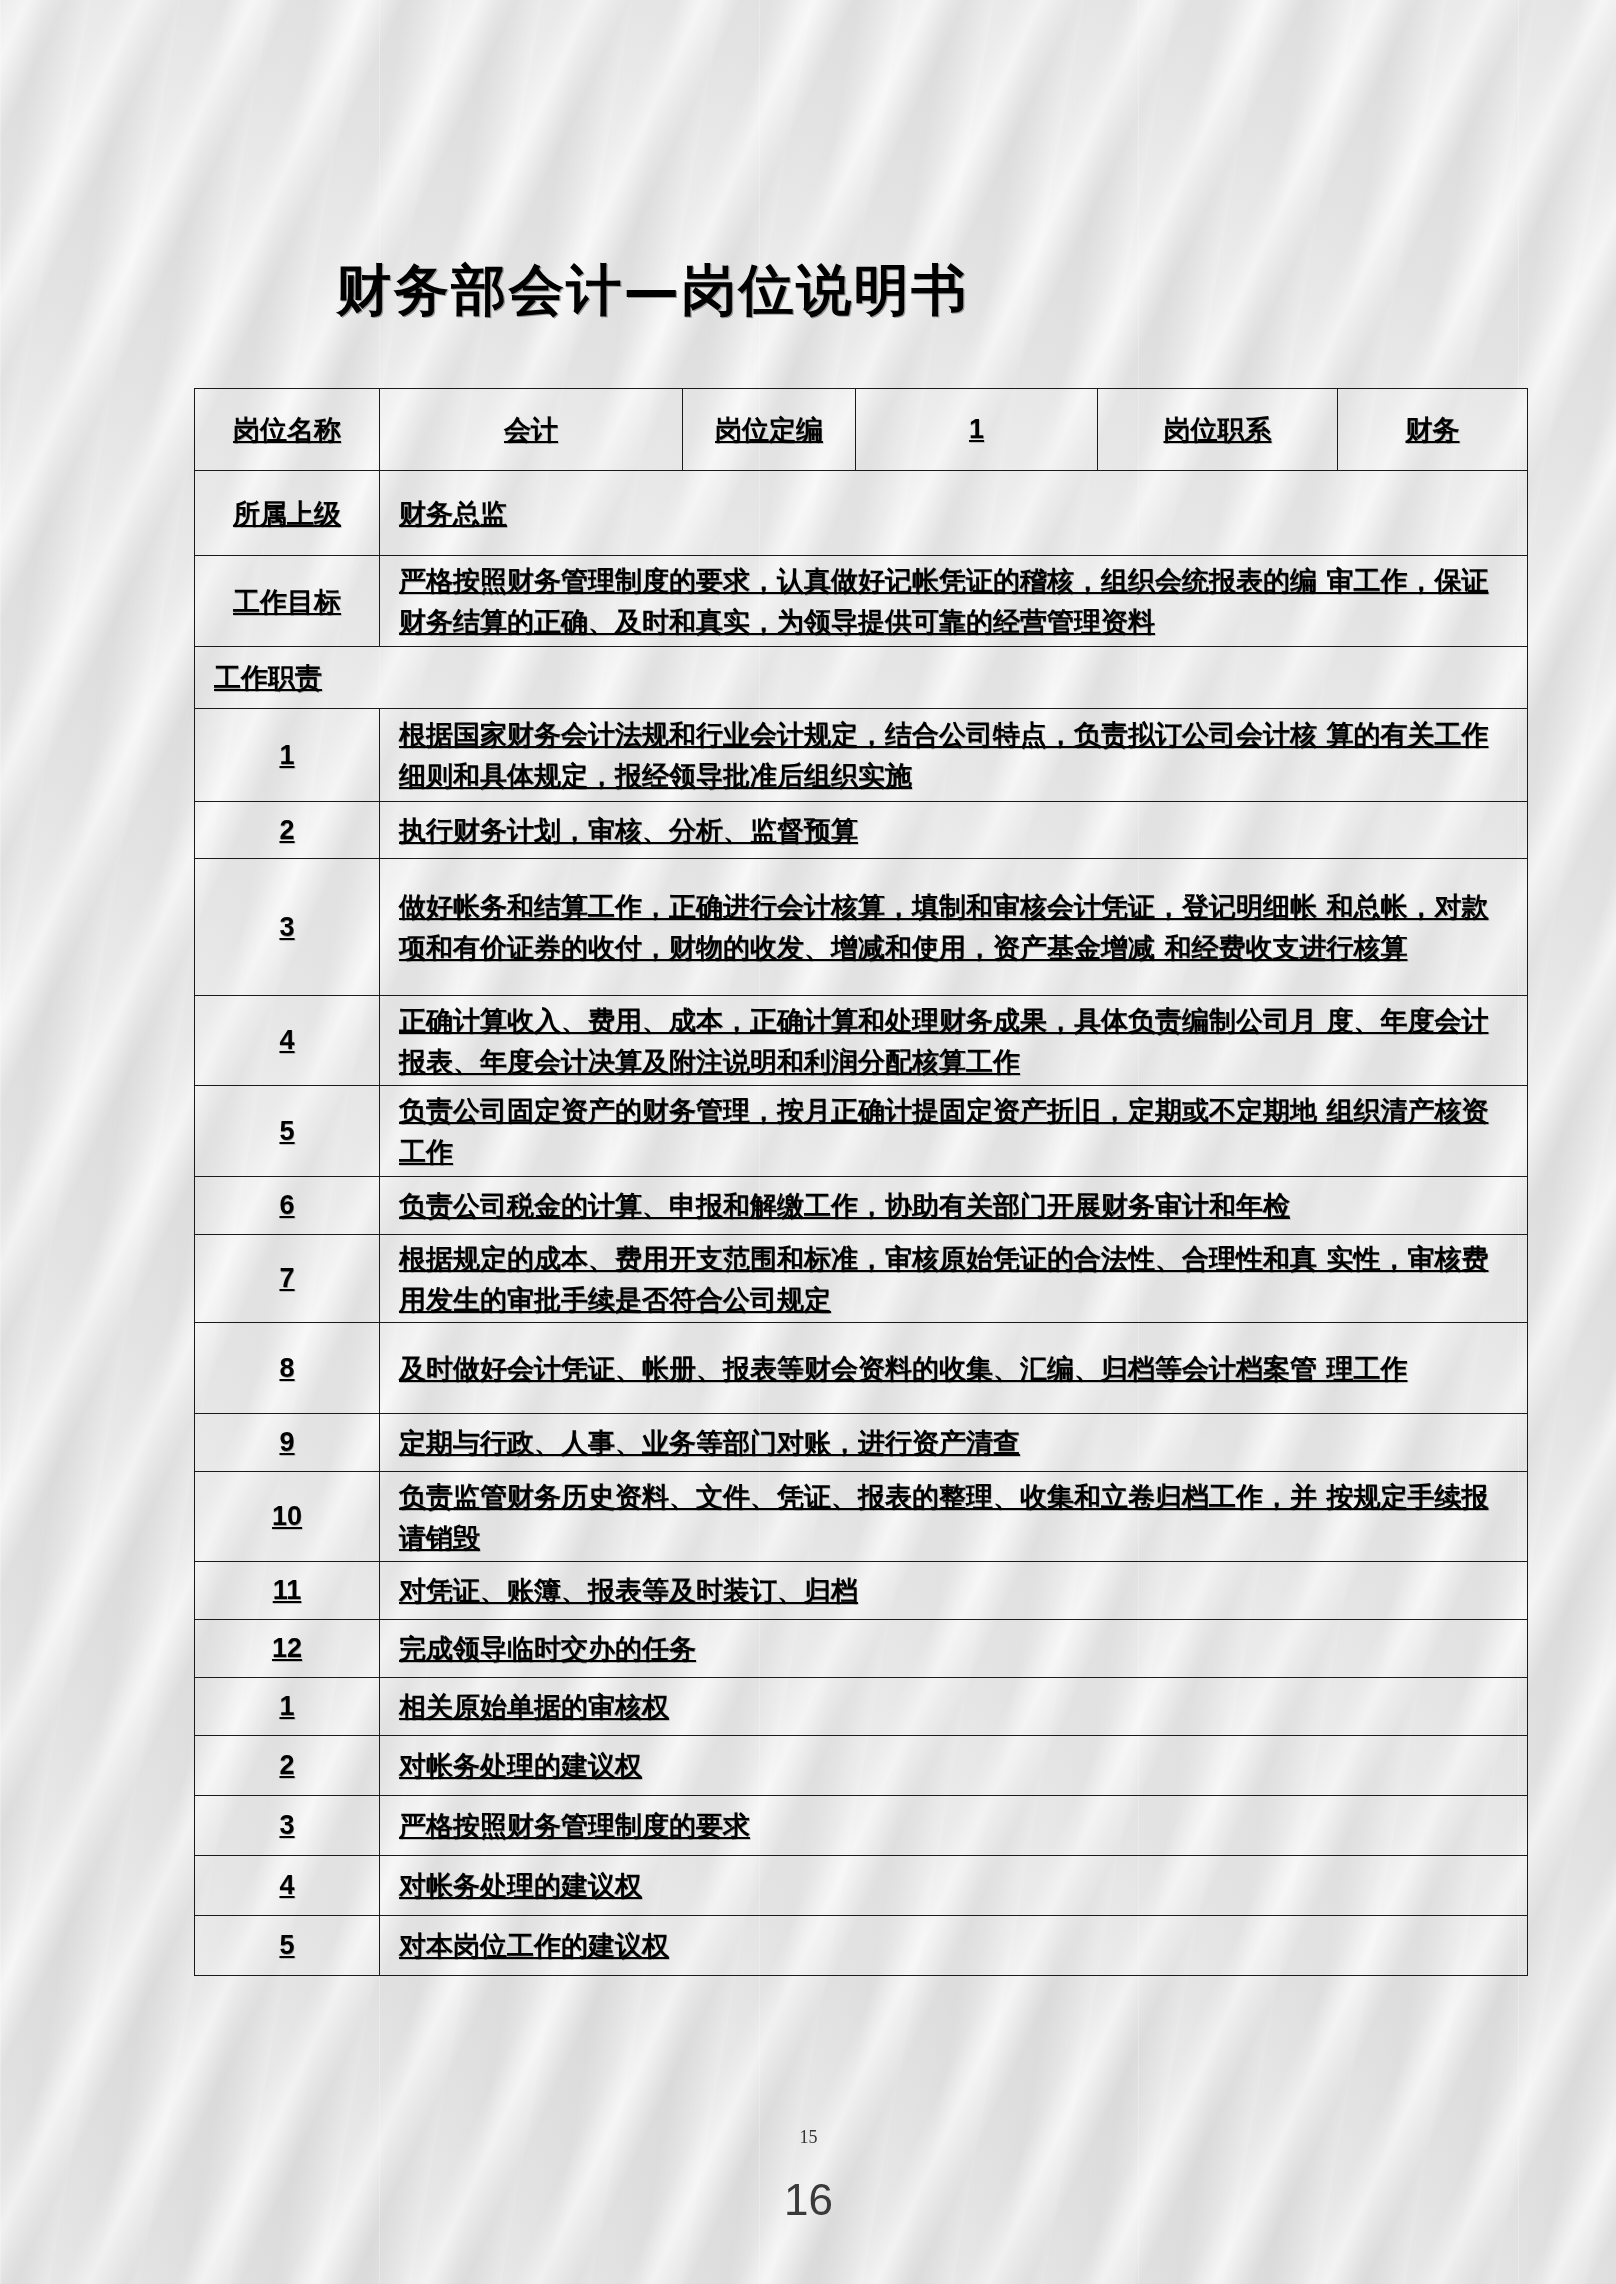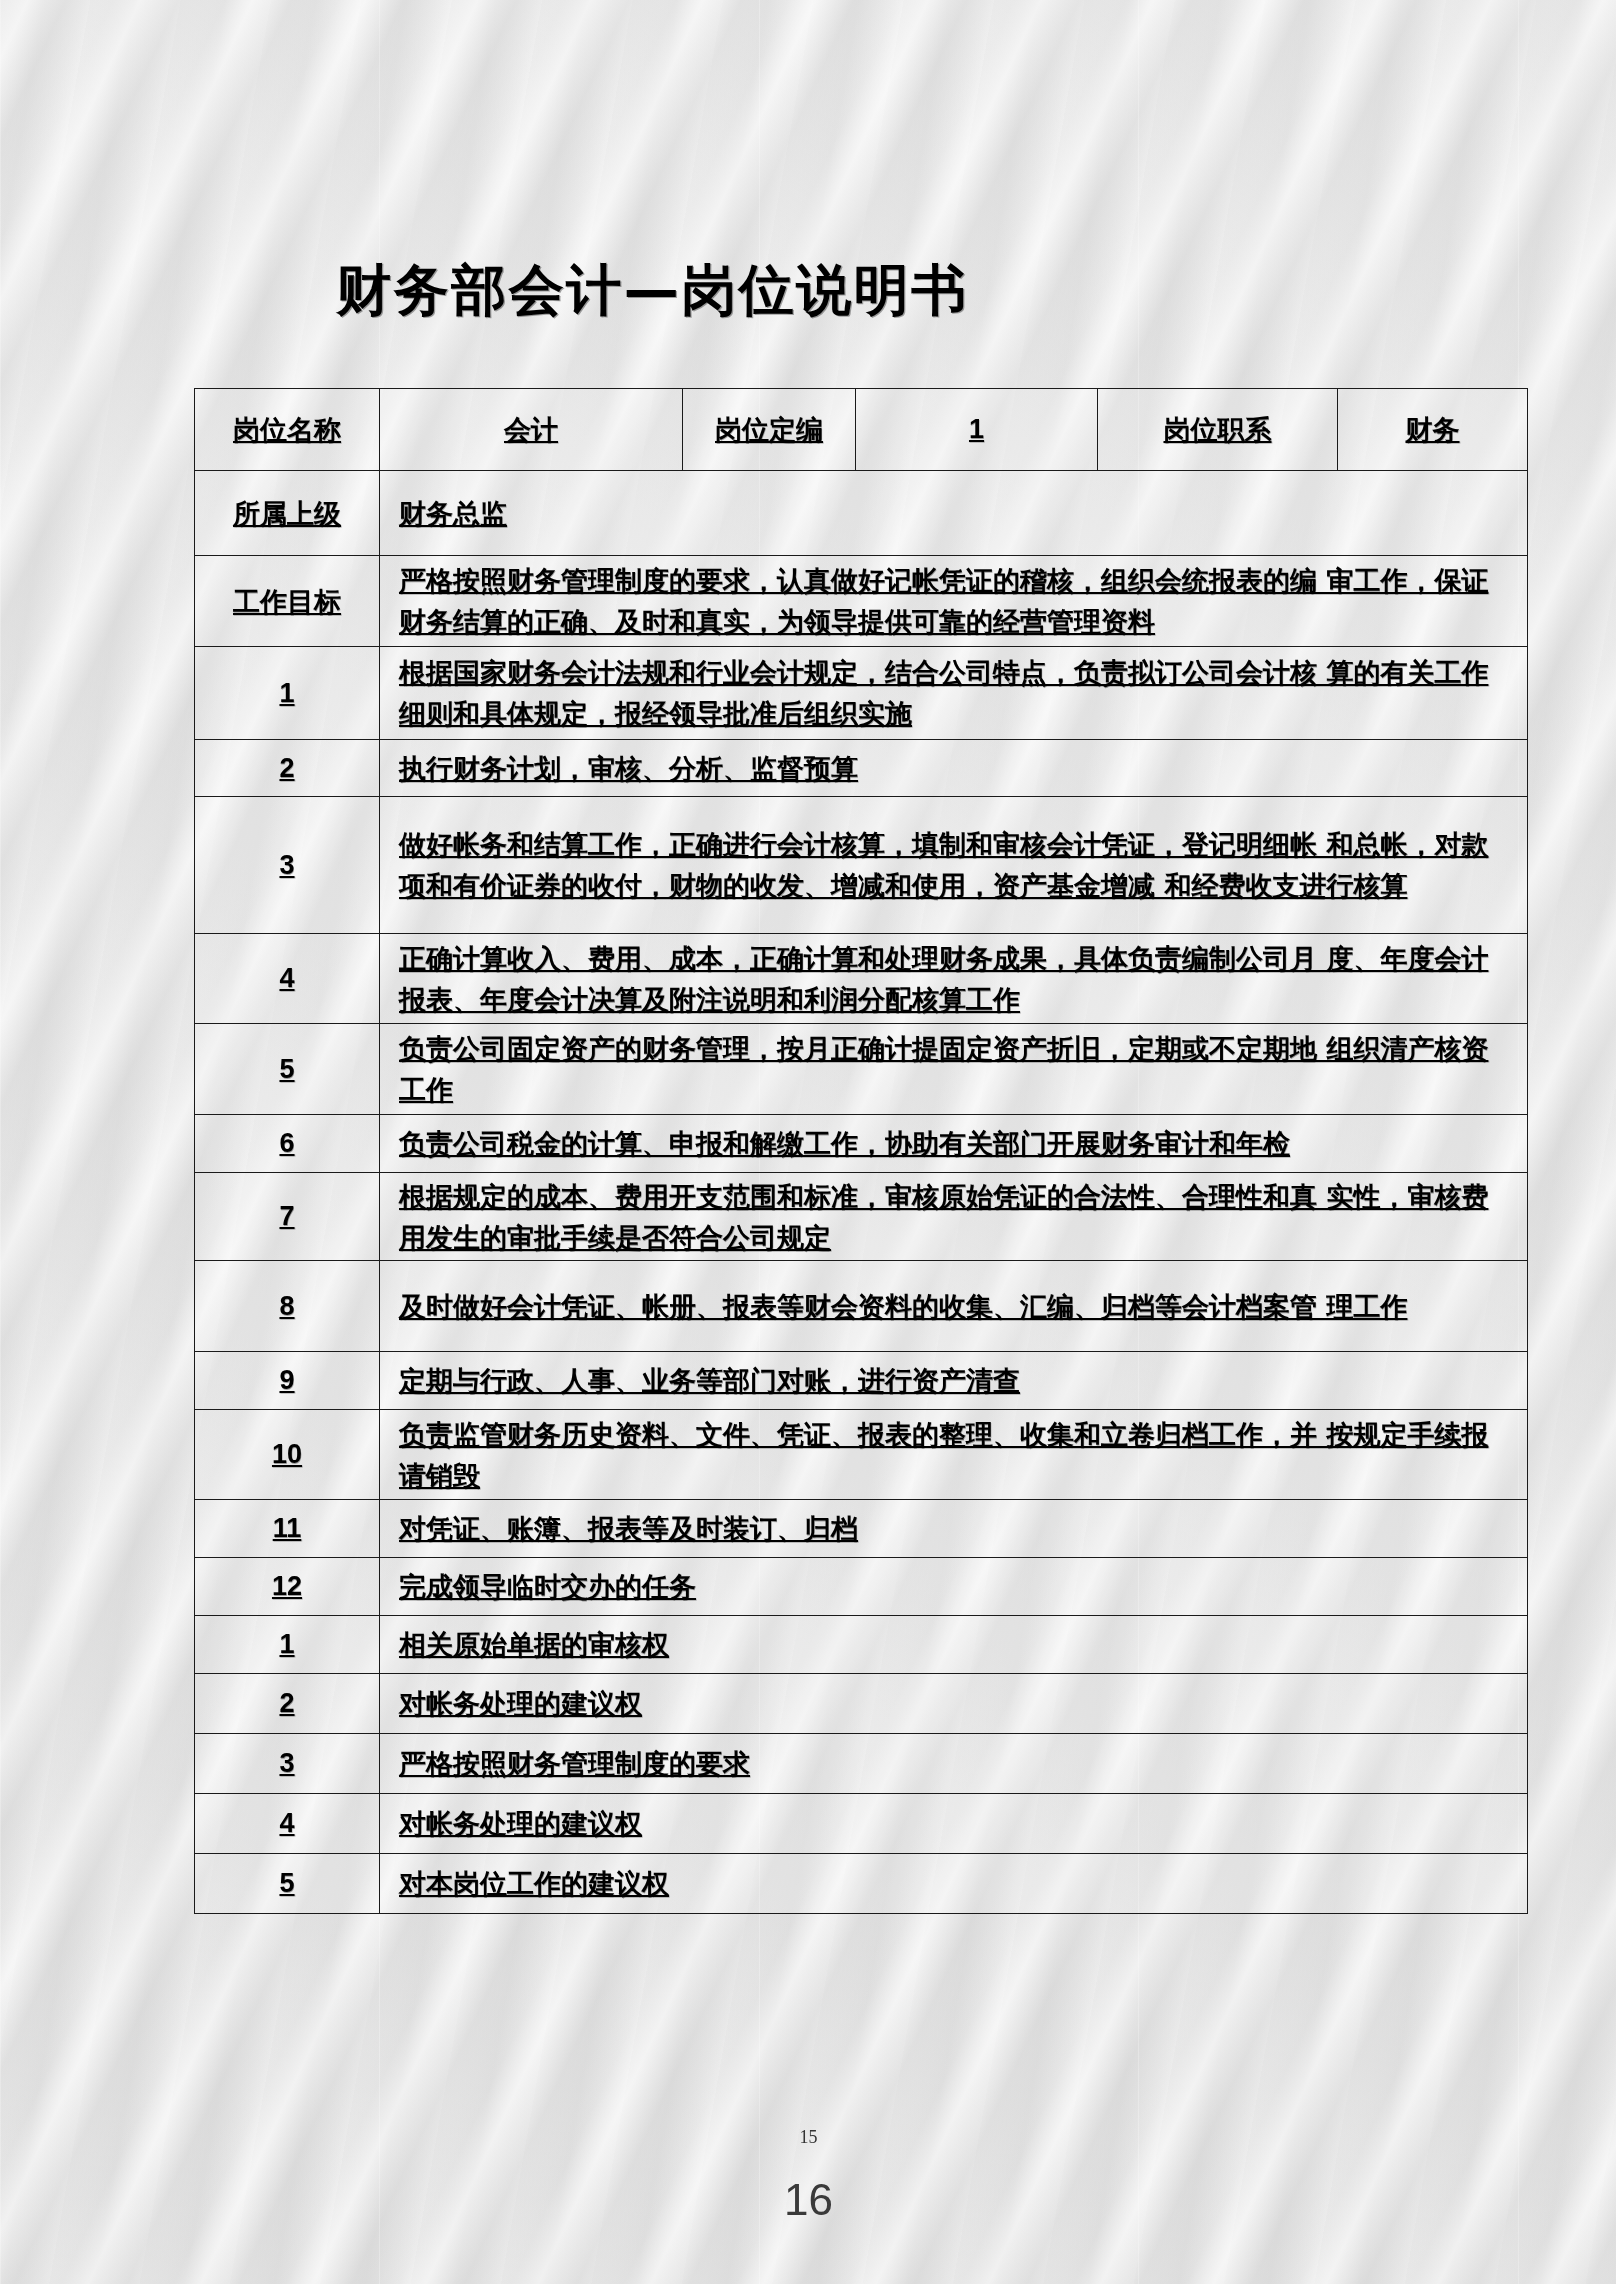--- a/index.html
+++ b/index.html
@@ -78,20 +78,23 @@
       <td class="center">财务</td>
     </tr>
     <tr style="height:85px">
       <td class="label">所属上级</td>
       <td class="text" colspan="5">财务总监</td>
     </tr>
     <tr style="height:91px">
       <td class="label">工作目标</td>
       <td class="text" colspan="5">严格按照财务管理制度的要求，认真做好记帐凭证的稽核，组织会统报表的编 审工作，保证财务结算的正确、及时和真实，为领导提供可靠的经营管理资料</td>
     </tr>
+    <tr style="height:62px">
+      <td class="section" colspan="6">工作职责</td>
+    </tr>
     <tr style="height:93px">
       <td class="num">1</td>
       <td class="text" colspan="5">根据国家财务会计法规和行业会计规定，结合公司特点，负责拟订公司会计核 算的有关工作细则和具体规定，报经领导批准后组织实施</td>
     </tr>
     <tr style="height:57px">
       <td class="num">2</td>
       <td class="text" colspan="5">执行财务计划，审核、分析、监督预算</td>
     </tr>
     <tr style="height:137px">
       <td class="num">3</td>

